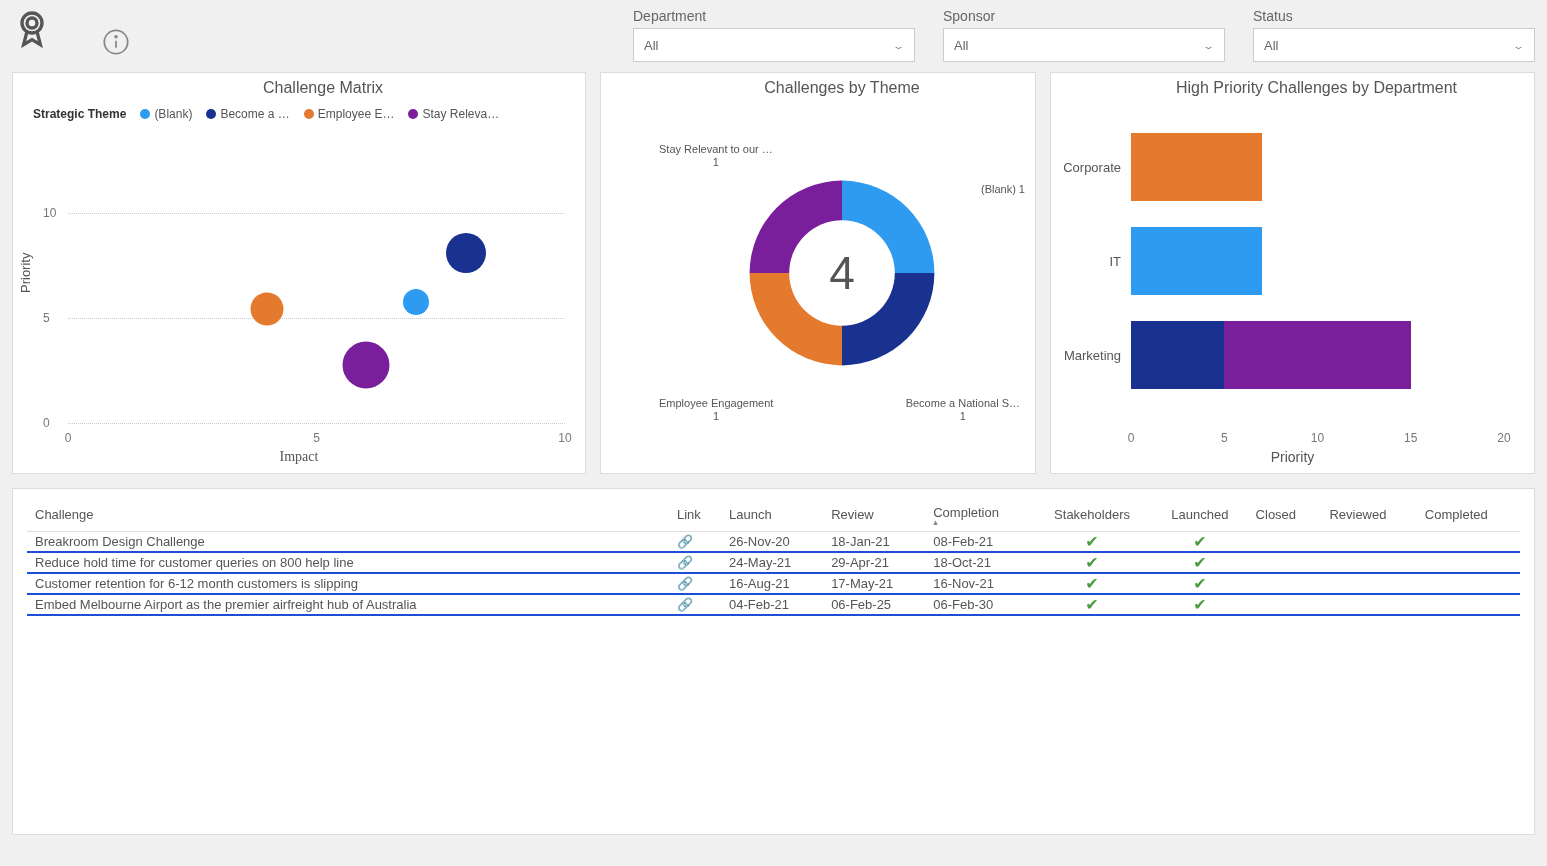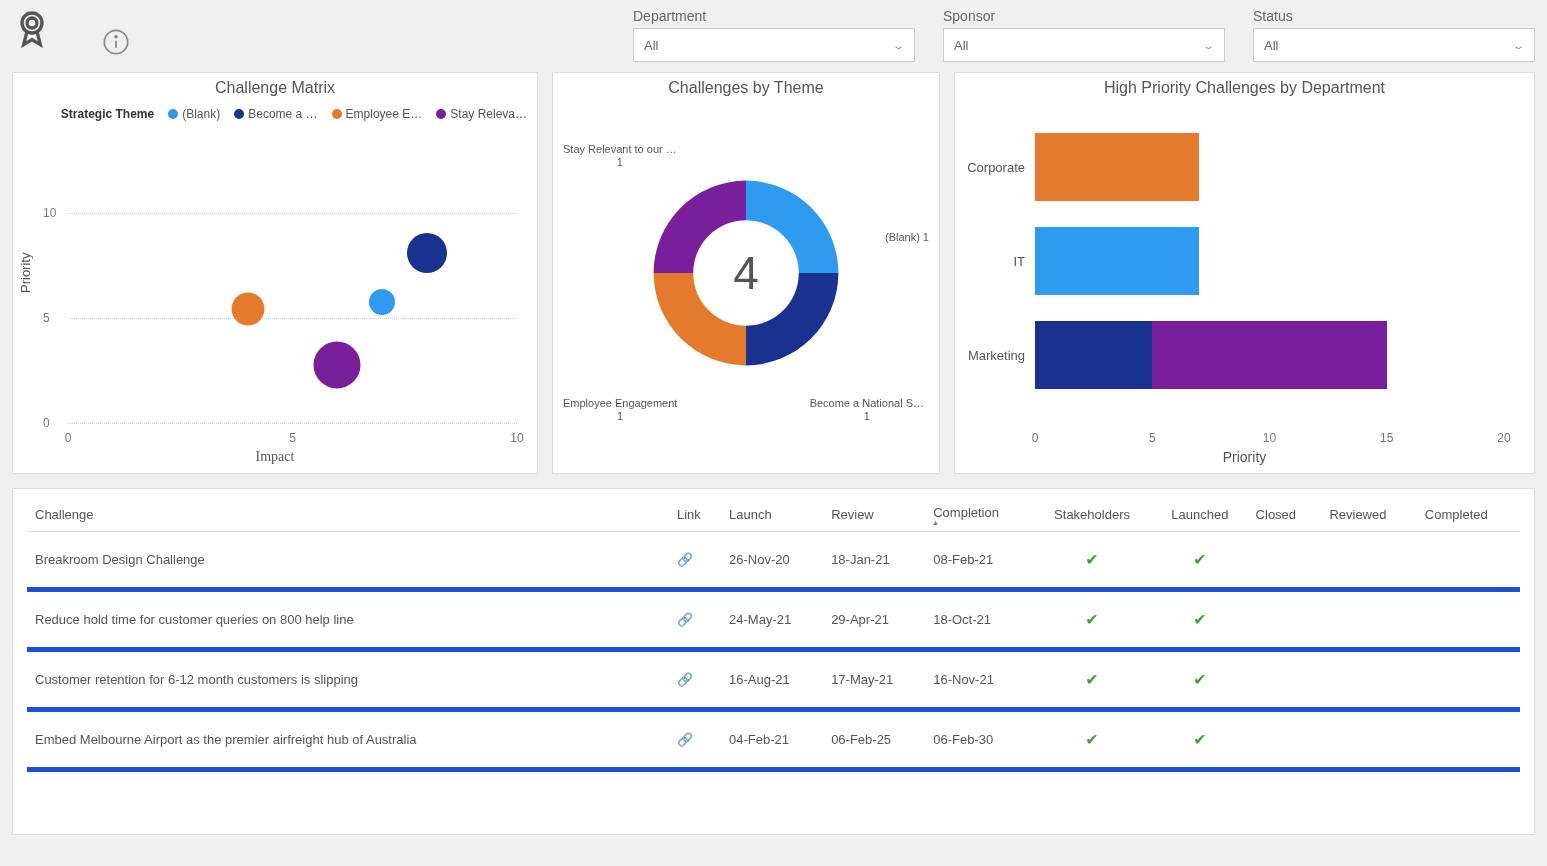--- a/index.html
+++ b/index.html
@@ -9,54 +9,54 @@
   .title-text{font-size:40px;font-weight:300;color:#333;}
   .ribbon-icon svg{width:40px;height:40px;stroke:#555;fill:none;stroke-width:2;}
   .info-icon{margin-left:30px;margin-top:20px;}
   .info-icon svg{width:28px;height:28px;stroke:#888;fill:none;stroke-width:1.5;}
   .filters{display:flex;gap:28px;margin-left:auto;}
   .filter{display:flex;flex-direction:column;gap:4px;}
   .filter-label{font-size:14px;color:#666;}
   .dropdown{width:260px;height:32px;border:1px solid #ccc;background:#fff;display:flex;align-items:center;justify-content:space-between;padding:0 10px;color:#666;cursor:pointer;}
   .chev{transform:scale(1.2,0.7);color:#888;}
   .row-charts{display:flex;gap:14px;margin-top:10px;}
-  .card{background:#fff;border:1px solid #ddd;position:relative;}
+  .card{background:#fff;border:1px solid #ddd;position:relative;padding-left:48px;}
   .card-title{text-align:center;font-size:16px;color:#555;padding:6px 0;}
   .scatter-card{width:524px;height:400px;}
   .donut-card{width:386px;height:400px;}
   .hbar-card{width:510px;height:400px;flex:1;}
   .table-card{margin-top:14px;height:325px;padding:10px 14px;}
   
   .scatter-body{position:absolute;left:55px;right:20px;top:140px;bottom:50px;}
   .gridline{position:absolute;left:0;right:0;border-top:1px dotted #ccc;}
   .y-tick{position:absolute;left:-25px;font-size:12px;color:#777;transform:translateY(-50%);}
   .x-tick{position:absolute;bottom:-22px;font-size:12px;color:#777;transform:translateX(-50%);}
   .bubble{position:absolute;border-radius:50%;transform:translate(-50%,50%);}
   .axis-y-label{position:absolute;left:12px;top:55%;transform:rotate(-90deg) translateY(-50%);transform-origin:left top;font-size:13px;color:#555;}
   .axis-x-label{position:absolute;bottom:8px;left:50%;transform:translateX(-50%);font-size:14px;color:#555;font-family:Liberation Serif, serif;}
-  .legend{position:absolute;top:34px;left:20px;right:10px;display:flex;flex-wrap:wrap;gap:10px 14px;align-items:center;font-size:12px;color:#555;justify-content:flex-end;}
+  .legend{position:absolute;top:34px;left:20px;right:10px;display:flex;flex-wrap:wrap;gap:10px 14px;align-items:center;font-size:12px;color:#555;}
   .legend .lead{font-weight:600;color:#333;}
   .legend-item{display:flex;align-items:center;gap:4px;}
   .legend-dot{width:10px;height:10px;border-radius:50%;}
   
   .donut-wrap{position:relative;width:100%;height:340px;}
   .donut-svg{position:absolute;left:50%;top:50%;transform:translate(-50%,-50%);}
   .donut-center{position:absolute;left:50%;top:50%;transform:translate(-50%,-50%);font-size:46px;font-weight:300;color:#555;}
   .donut-label{position:absolute;font-size:11px;color:#555;text-align:center;line-height:1.2;}
   
   .hbar-body{position:absolute;left:80px;right:30px;top:60px;bottom:50px;}
   .hbar-row{position:absolute;left:0;height:60px;display:flex;align-items:center;}
   .hbar-cat{position:absolute;right:100%;margin-right:10px;font-size:13px;color:#555;white-space:nowrap;}
   .hbar-seg{height:100%;}
   .hbar-xtick{position:absolute;bottom:-22px;font-size:12px;color:#777;transform:translateX(-50%);}
   .hbar-xlabel{position:absolute;bottom:8px;left:50%;transform:translateX(-50%);font-size:14px;color:#555;}
   
   table{width:100%;border-collapse:collapse;font-size:13px;}
   th{text-align:left;font-weight:400;color:#555;padding:6px 8px;border-bottom:1px solid #ddd;}
-  td{padding:18px 8px;border-bottom:5px solid #1d4ed8;color:#555;}
+  td{padding:0 8px;border-bottom:2px solid #1d4ed8;color:#555;}
   .check{color:#4a9d3f;font-size:16px;text-align:center;}
   .link-icon{color:#3b6fc4;}
   .sort-ind{font-size:9px;display:block;color:#888;line-height:0.5;}
 </style>
 </head>
 <body>
 
 <div class="page">
 
   <div class="header">
@@ -149,21 +149,21 @@
         <svg class="donut-svg" width="220" height="220" viewBox="0 0 100 100">
           <g id="donut-arcs">
               <path d="M 50 50 L 50 8 A 42 42 0 0 1 92 50 Z" fill="#2e9bf0"></path>
               <path d="M 50 50 L 92 50 A 42 42 0 0 1 50 92 Z" fill="#19318f"></path>
               <path d="M 50 50 L 50 92 A 42 42 0 0 1 8 50.00000000000001 Z" fill="#e37a2d"></path>
               <path d="M 50 50 L 8 50.00000000000001 A 42 42 0 0 1 49.99999999999999 8 Z" fill="#7a1f9b"></path>
             </g>
           <circle cx="50" cy="50" r="24" fill="#fff"></circle>
         </svg>
         <div class="donut-center">4</div>
-        <div class="donut-label" style="right:10px;top:80px;text-align:left;margin-top:48px;">(Blank) 1</div>
+        <div class="donut-label" style="right:10px;top:80px;text-align:left;">(Blank) 1</div>
         <div class="donut-label" style="right:15px;bottom:20px;text-align:center;">
           <span>Become a National S…</span><br><span>1</span>
         </div>
         <div class="donut-label" style="left:10px;bottom:20px;">
           <span>Employee Engagement</span><br><span>1</span>
         </div>
         <div class="donut-label" style="left:10px;top:40px;">
           <span>Stay Relevant to our …</span><br><span>1</span>
         </div>
       </div>

